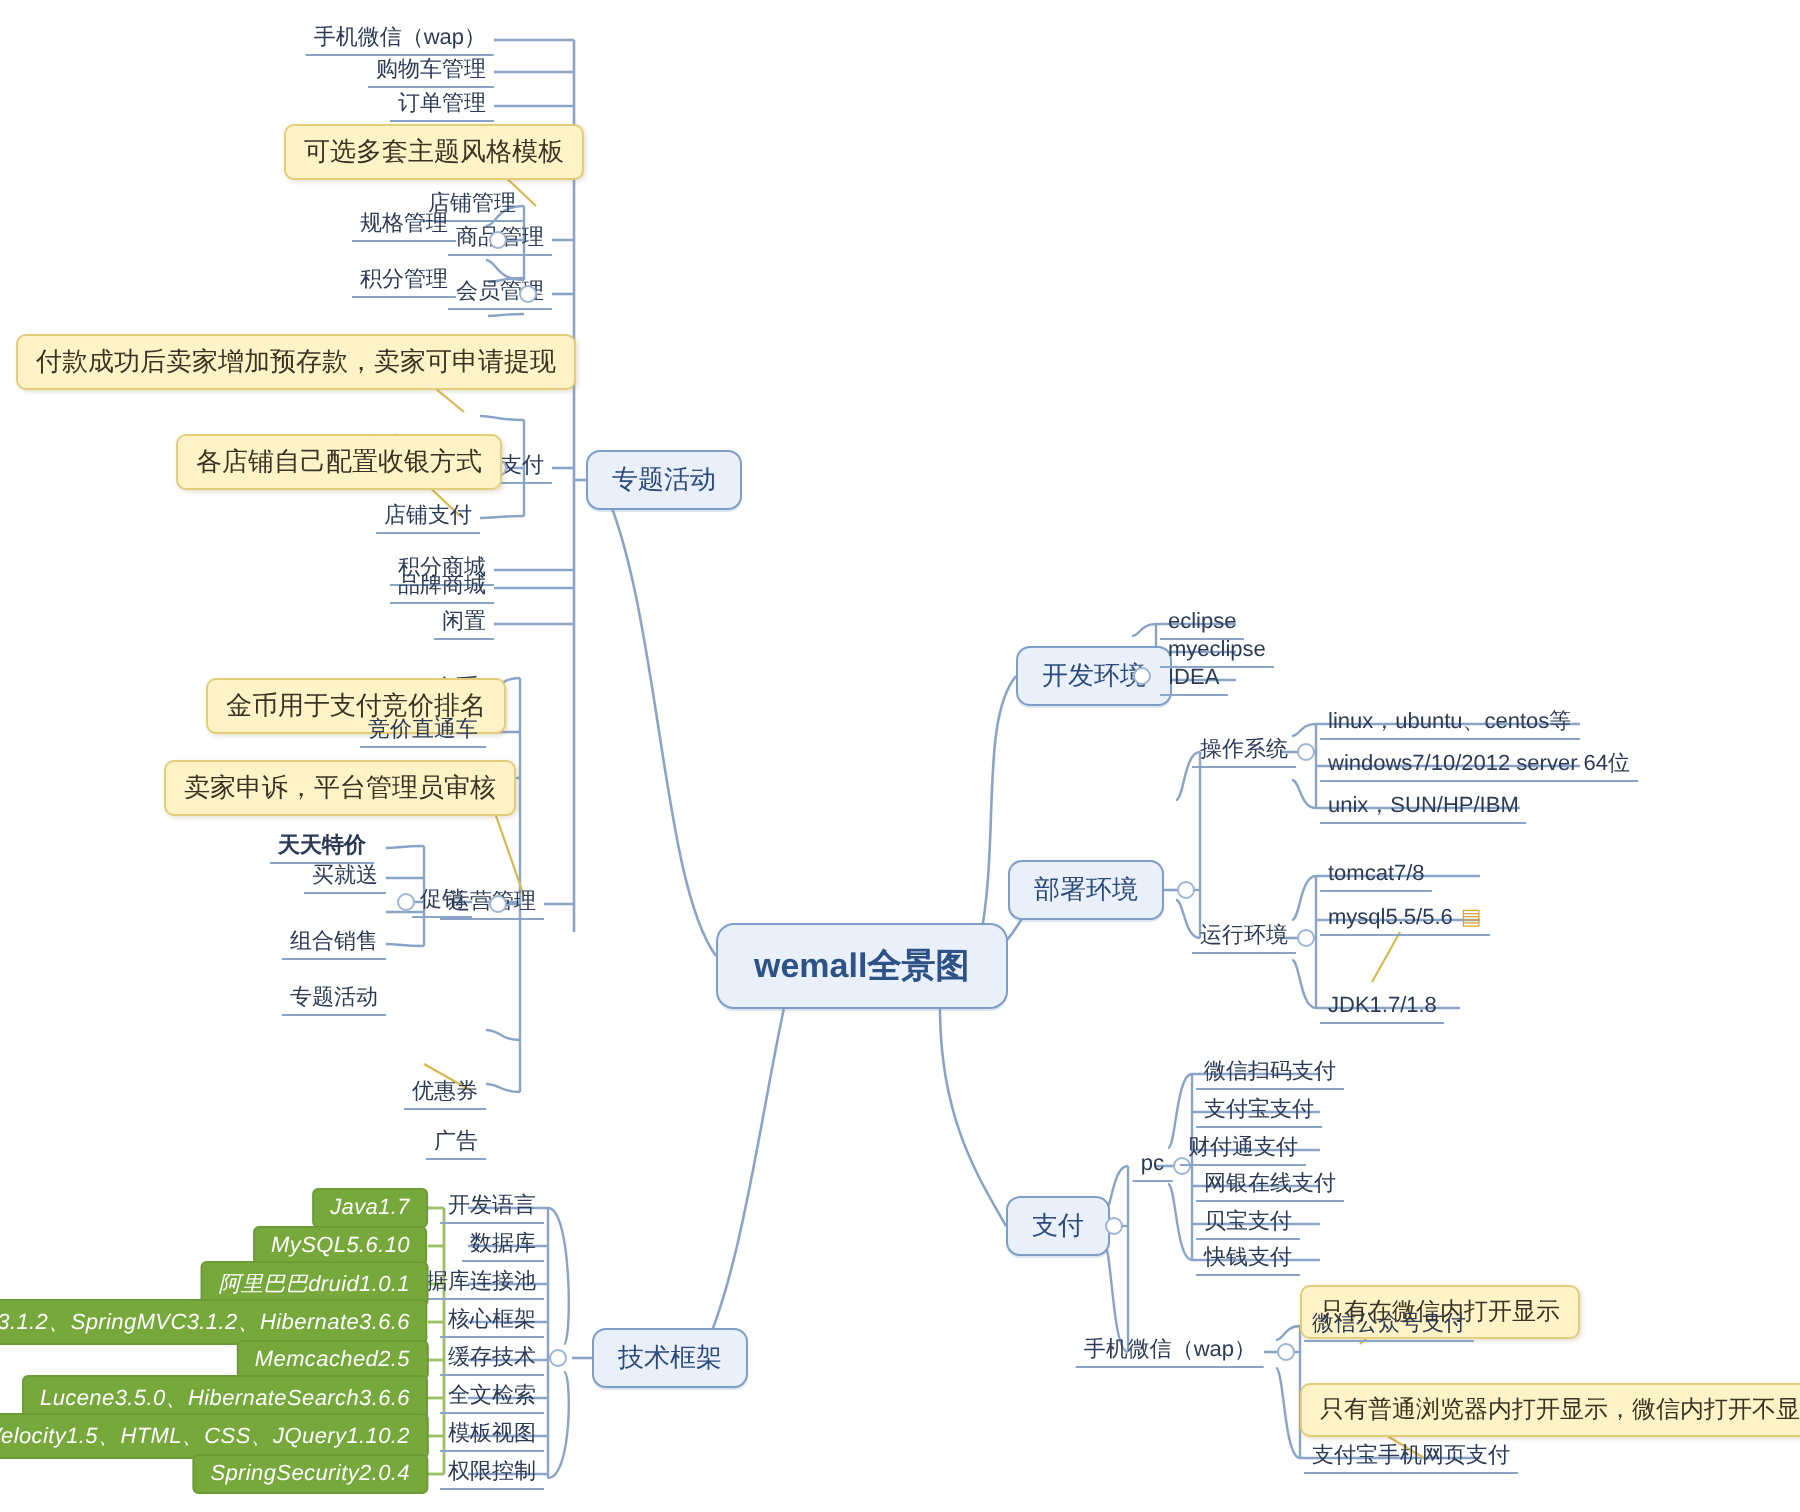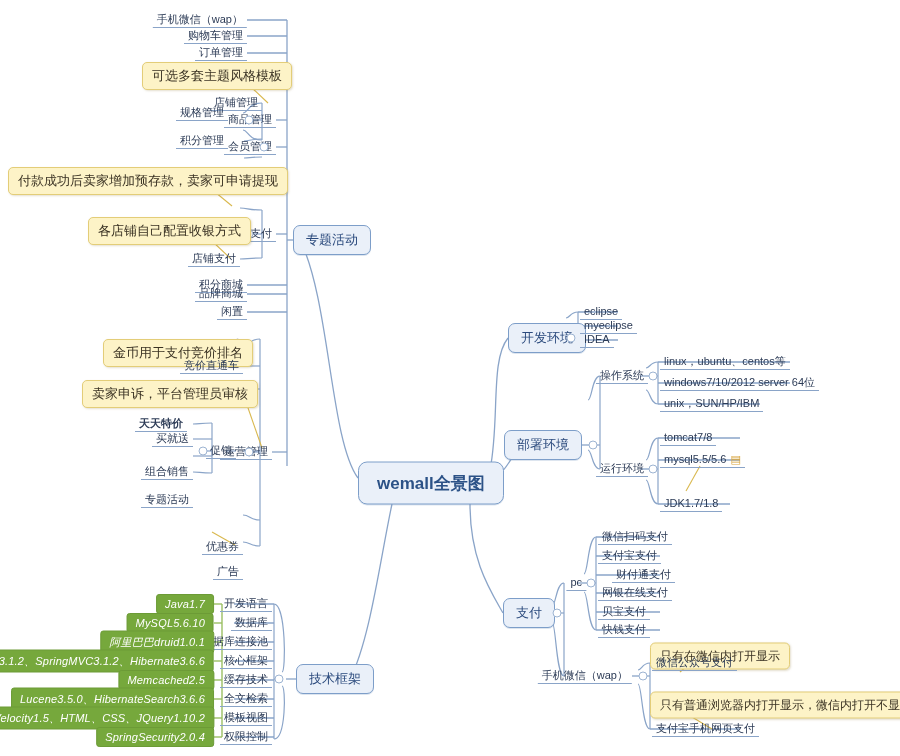--- a/index.html
+++ b/index.html
@@ -314,21 +314,21 @@
 
   <div class="node boxed" style="left:503px;top:613px;">
     <span>支付</span>
   </div>
   <div class="dot" style="left:557px;top:613px;"></div>
 
   <div class="node leaf ra" style="left:586px;top:583px;"><span class="en">pc</span></div>
   <div class="dot" style="left:591px;top:583px;"></div>
   <div class="node leaf" style="left:598px;top:537px;"><span>微信扫码支付</span></div>
   <div class="node leaf" style="left:598px;top:556px;"><span>支付宝支付</span></div>
-  <div class="node leaf" style="left:612px;top:575px;"><span>财付通支付</span></div>
+  <div class="node leaf" style="left:590px;top:575px;"><span>财付通支付</span></div>
   <div class="node leaf" style="left:598px;top:593px;"><span>网银在线支付</span></div>
   <div class="node leaf" style="left:598px;top:612px;"><span>贝宝支付</span></div>
   <div class="node leaf" style="left:598px;top:630px;"><span>快钱支付</span></div>
 
   <div class="node leaf ra" style="left:632px;top:676px;"><span>手机微信（wap）</span></div>
   <div class="dot" style="left:643px;top:676px;"></div>
   <div class="node callout sm" style="left:650px;top:656px;"><span>只有在微信内打开显示</span></div>
   <div class="node leaf" style="left:652px;top:663px;"><span>微信公众号支付</span></div>
   <div class="node callout sm" style="left:650px;top:705px;"><span>只有普通浏览器内打开显示，微信内打开不显示</span></div>
   <div class="node leaf" style="left:652px;top:729px;"><span>支付宝手机网页支付</span></div>

